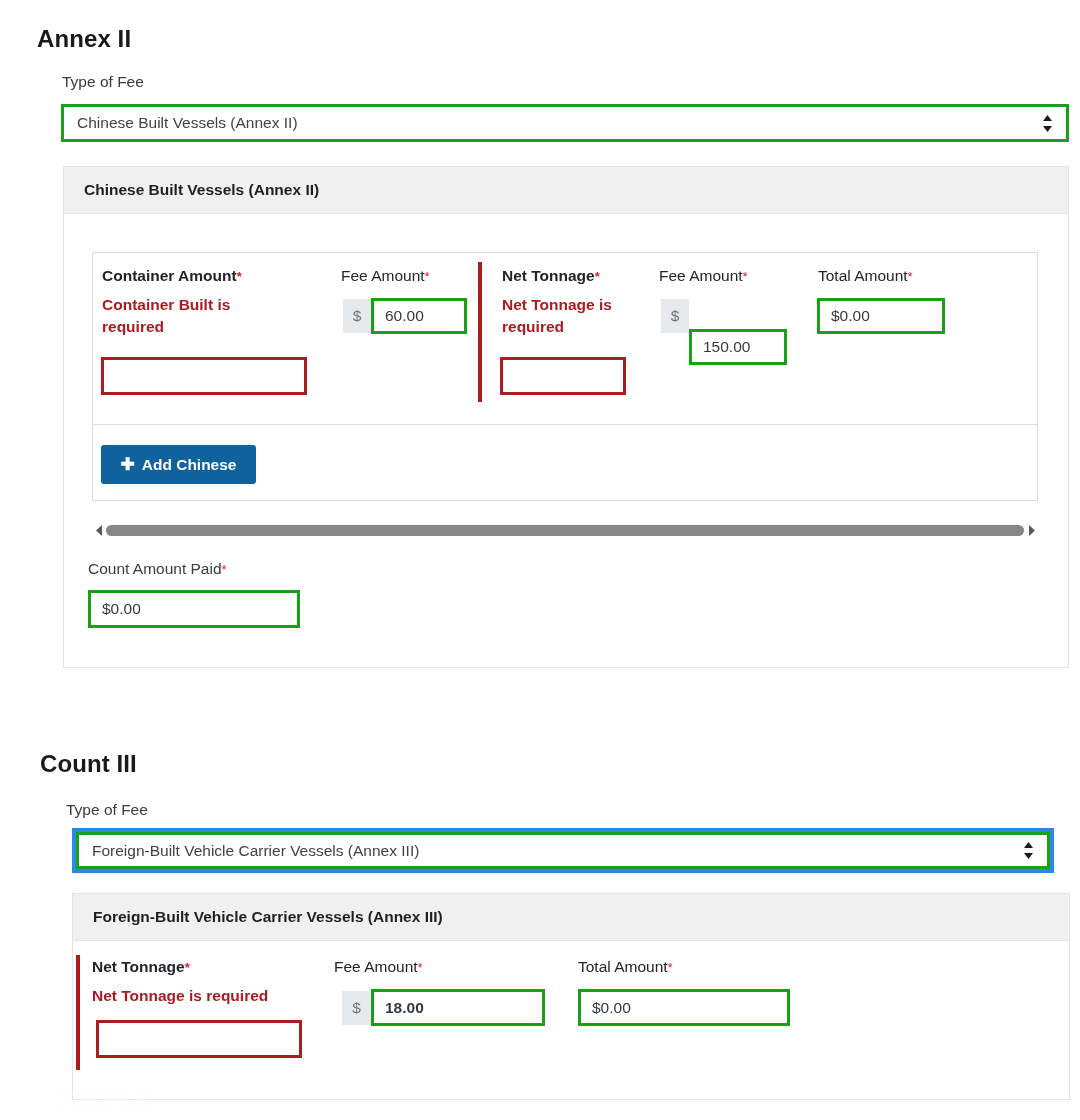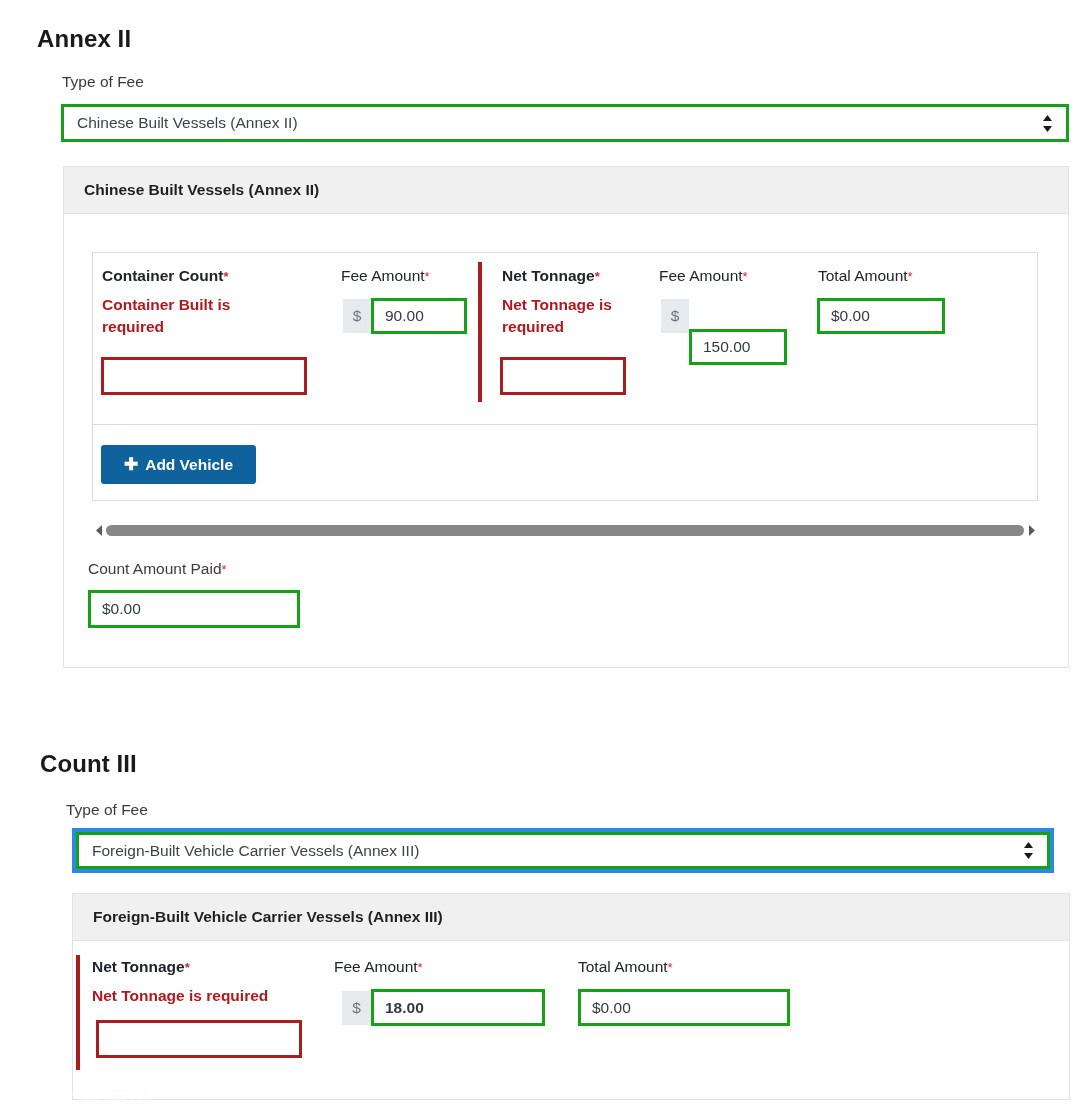--- a/index.html
+++ b/index.html
@@ -209,30 +209,30 @@
   </div>
 
   <div class="card" style="left:63px; top:166px; width:1006px; height:502px;">
     <div class="card-header">Chinese Built Vessels (Annex II)</div>
   </div>
 
   <div class="table-panel" style="left:92px; top:252px; width:946px; height:249px;"></div>
   <div class="table-divider" style="left:93px; top:424px; width:944px;"></div>
 
   <div class="col-label bold" style="position:absolute; left:102px; top:267px;">
-    <span>Container Count</span><span class="req-star">*</span>
+    <span>Container Amount</span><span class="req-star">*</span>
   </div>
   <div class="err-text" style="left:102px; top:294px; width:150px;">Container Built is required</div>
   <div class="inp error" style="left:101px; top:357px; width:206px; height:38px;"></div>
 
   <div class="col-label" style="position:absolute; left:341px; top:267px;">
     <span>Fee Amount</span><span class="req-star">*</span>
   </div>
   <div class="addon" style="left:343px; top:299px; width:28px; height:34px;">$</div>
-  <div class="inp green" style="left:371px; top:298px; width:96px; height:36px;">90.00</div>
+  <div class="inp green" style="left:371px; top:298px; width:96px; height:36px;">60.00</div>
 
   <div class="err-bar" style="left:478px; top:262px; height:140px;"></div>
 
   <div class="col-label bold" style="position:absolute; left:502px; top:267px;">
     <span>Net Tonnage</span><span class="req-star">*</span>
   </div>
   <div class="err-text" style="left:502px; top:294px; width:130px;">Net Tonnage is required</div>
   <div class="inp error" style="left:500px; top:357px; width:126px; height:38px;"></div>
 
   <div class="col-label" style="position:absolute; left:659px; top:267px;">
@@ -241,21 +241,21 @@
   <div class="addon" style="left:661px; top:299px; width:28px; height:34px;">$</div>
   <div class="inp green" style="left:689px; top:298px; width:98px; height:36px;margin-top:31px;">150.00</div>
 
   <div class="col-label" style="position:absolute; left:818px; top:267px;">
     <span>Total Amount</span><span class="req-star">*</span>
   </div>
   <div class="inp green" style="left:817px; top:298px; width:128px; height:36px;">$0.00</div>
 
   <button class="btn-add" style="left:101px; top:445px; width:155px; height:39px;">
     <span class="plus-glyph">✚</span>
-    <span>Add Vehicle</span>
+    <span>Add Chinese</span>
   </button>
 
   <div class="scroller" style="left:92px; top:521px; width:946px; height:18px;">
     <span class="sb-arrow">
       <svg width="7" height="11" viewBox="0 0 7 11">
           <path d="M6 0 L6 11 L0 5.5 Z" fill="#5a5a5a"></path>
         </svg>
     </span>
     <span class="sb-track">
       <span class="sb-thumb" style="width:100%;"></span>

